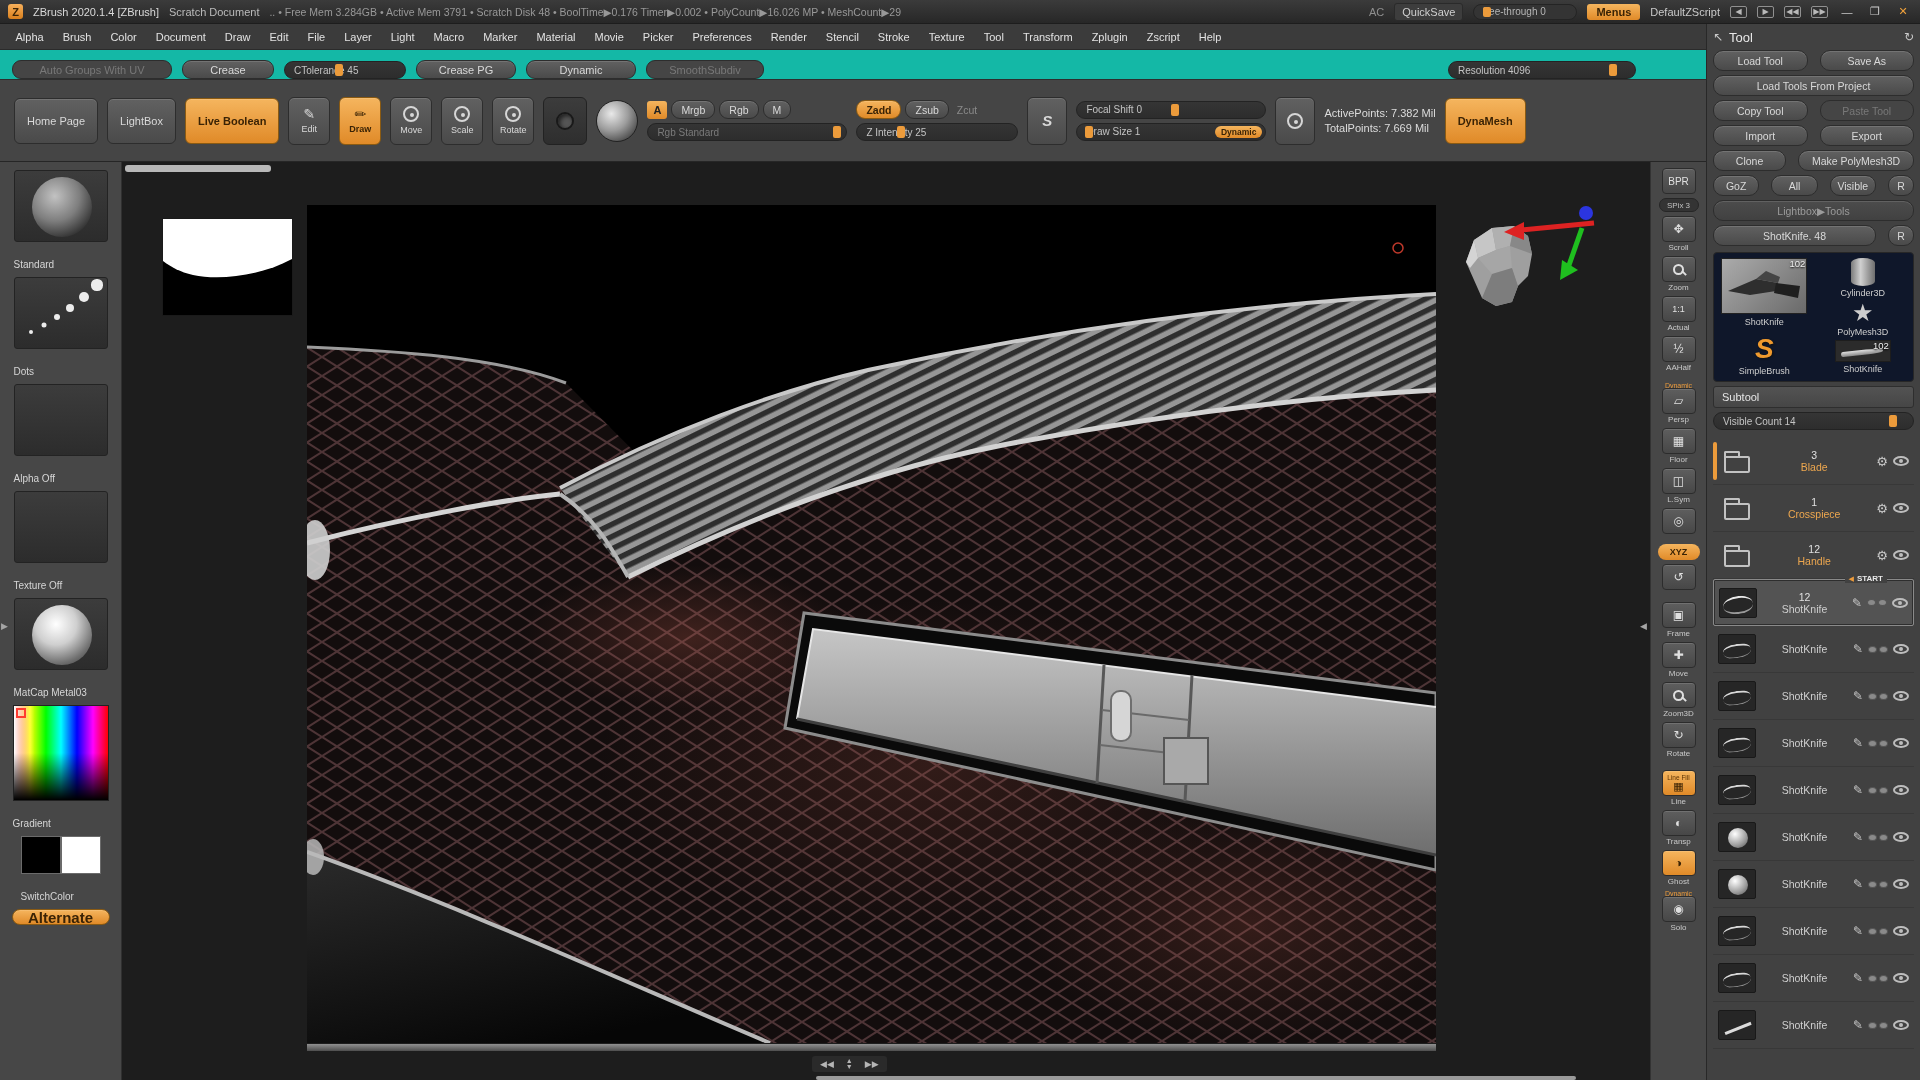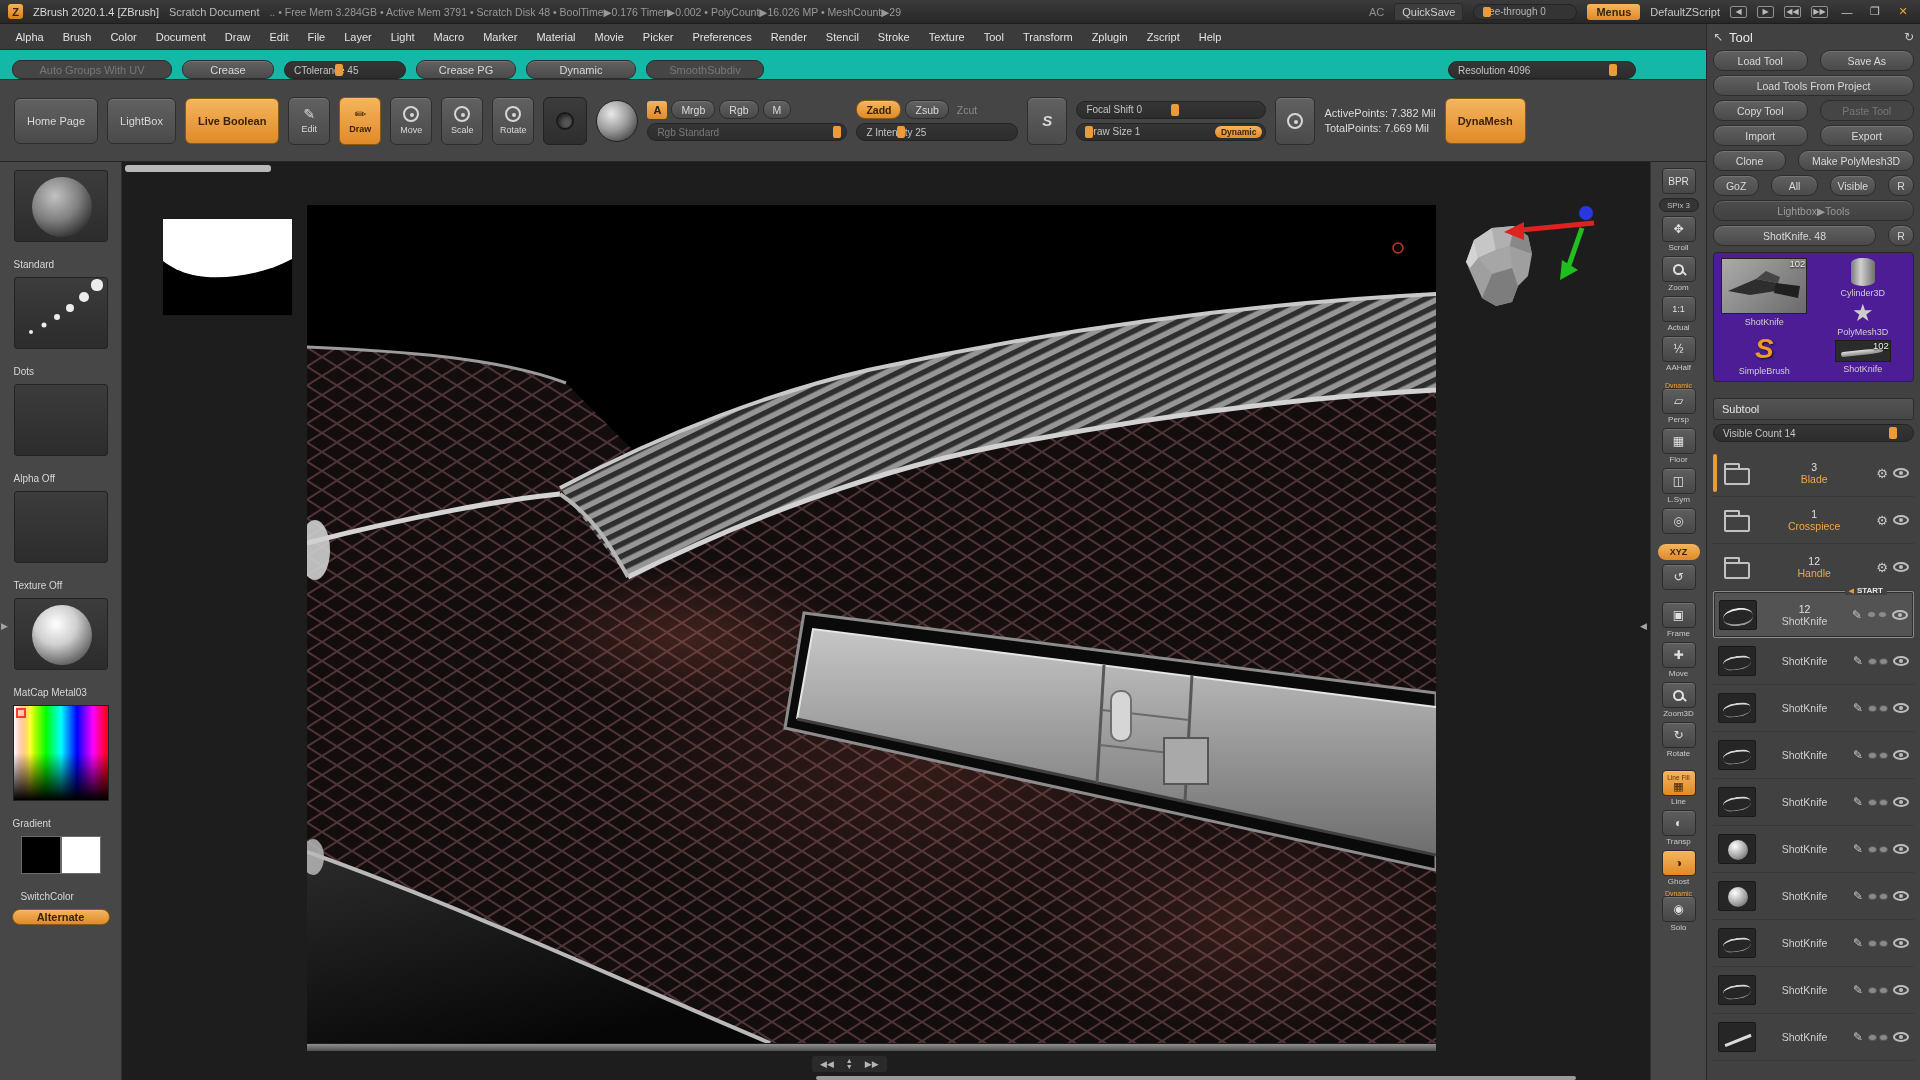--- a/index.html
+++ b/index.html
@@ -95,21 +95,21 @@
   .dots-th::before { content:""; position:absolute; left:14px; top:52px; width:4px; height:4px; border-radius:50%; background:#ececec;
           box-shadow:13px -7px 0 .5px #ececec, 26px -15px 0 1px #ececec, 39px -24px 0 2px #ececec, 53px -35px 0 3px #ececec, 66px -47px 0 4px #ececec; }
   .picker { width:96px; height:96px; position:relative; border:1px solid #222;
     background:linear-gradient(to bottom, rgba(0,0,0,0) 50%, #000 100%),
                linear-gradient(to right, #fff 0%, rgba(255,255,255,0) 22%),
                linear-gradient(to right,#f00 0%,#ff0 17%,#0f0 34%,#0ff 50%,#00f 67%,#f0f 84%,#f00 100%); }
   .picker .cur { position:absolute; left:2px; top:2px; width:10px; height:10px; border:2px solid #ff3b30; }
   .swatches { display:flex; }
   .sw { width:40px; height:38px; border:1px solid #6b6b6b; }
   .sw.b { background:#000; } .sw.w { background:#fff; }
-  .alt-btn { width:98px; height:16px; border-radius:8px; font-size:11px; }
+  .alt-btn { width:98px; height:16px; border-radius:8px; font-size:15px; }
 
   
   .canvas { flex:1; position:relative; background:#1d1d1d; overflow:hidden; }
   .topbar-light { position:absolute; left:3px; top:3px; width:146px; height:7px; background:#b8b8b8; border-radius:3px; }
   .alpha-prev { position:absolute; left:40px; top:56px; width:131px; height:98px; background:#000; border:1px solid #1a1a1a; }
   .docwrap { position:absolute; left:185px; top:43px; width:1129px; height:838px; background:#000; }
   .doc-bottom { position:absolute; left:185px; top:882px; width:1129px; height:7px; background:linear-gradient(#909090,#4e4e4e); }
   .overlay3d { position:absolute; left:1330px; top:40px; }
   .scrollw { position:absolute; left:690px; bottom:8px; display:flex; gap:12px; background:#2a2a2a; border-radius:3px;
              padding:2px 8px; color:#b5b5b5; font-size:9px; align-items:center; }
@@ -137,21 +137,21 @@
 
   
   .panel { width:214px; background:#414141; border-left:1px solid #282828; display:flex; flex-direction:column;
            padding:0 6px; overflow:hidden; }
   .p-head { height:26px; display:flex; align-items:center; gap:6px; color:#e8e8e8; font-size:13px; }
   .p-head .sp { flex:1; }
   .p-head .pic { color:#c9c9c9; font-size:12px; }
   .p-row { display:flex; gap:12px; margin-bottom:4px; }
   .p-row .btn { height:21px; border-radius:10px; flex:1; font-size:10.5px; }
   .p-row .btn.sm { flex:0 0 26px; }
-  .tool-area { background:#4c1d95; border:1px solid #272727; border-radius:4px; margin:2px 0 16px; display:flex; padding:5px; gap:8px; }
+  .tool-area { background:#0f172a; border:1px solid #272727; border-radius:4px; margin:2px 0 4px; display:flex; padding:5px; gap:8px; }
   .ta-left,.ta-right { display:flex; flex-direction:column; gap:3px; flex:1; align-items:center; }
   .ta-big { width:86px; height:56px; background:linear-gradient(135deg,#ababab,#6a6a6a); position:relative; border:1px solid #222; }
   .badge { position:absolute; top:-1px; right:1px; font-size:9.5px; color:#f0f0f0; text-shadow:0 1px 2px #000; }
   .ta-label { font-size:9px; color:#cfcfcf; }
   .ta-cell { display:flex; flex-direction:column; align-items:center; gap:2px; position:relative; }
   .cyl { width:24px; height:28px; border-radius:50%/18%; background:linear-gradient(90deg,#7c7c7c,#d0d0d0 40%,#6e6e6e); }
   .star { font-size:24px; line-height:24px; color:#cdcdcd; }
   .s-glyph { font-size:28px; line-height:30px; font-weight:bold; font-style:italic; color:#ef9a2e; text-shadow:1px 1px 2px #111; }
   .mini-knife { width:56px; height:22px; background:#2b2b2b; border:1px solid #1d1d1d; position:relative; }
   .mini-knife::before { content:""; position:absolute; left:5px; top:9px; width:42px; height:5px; background:linear-gradient(#e0e0e0,#888);

